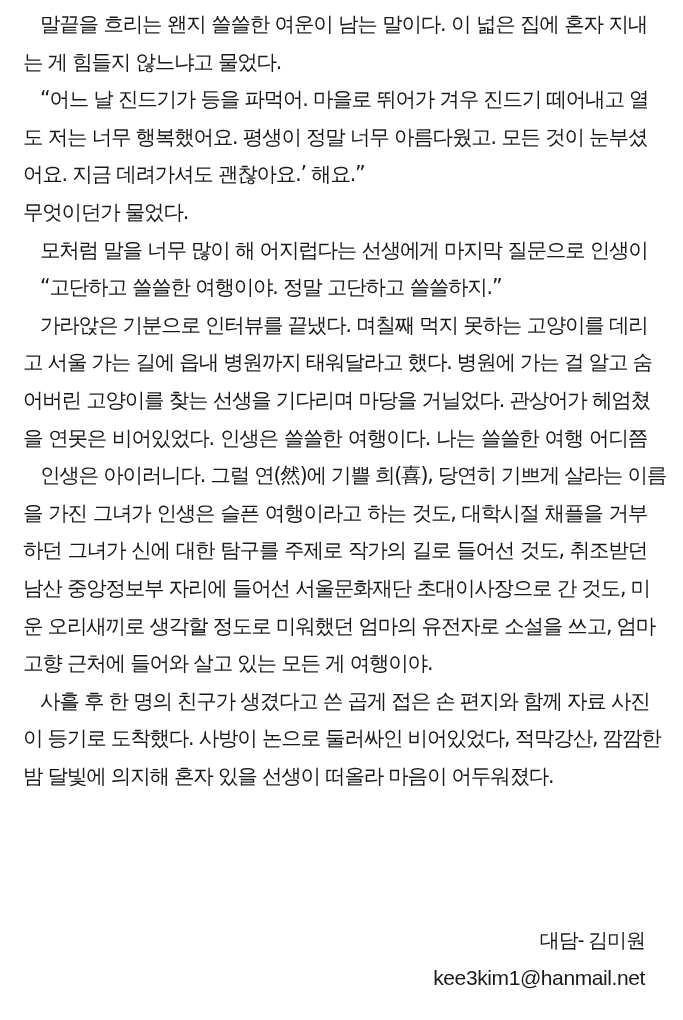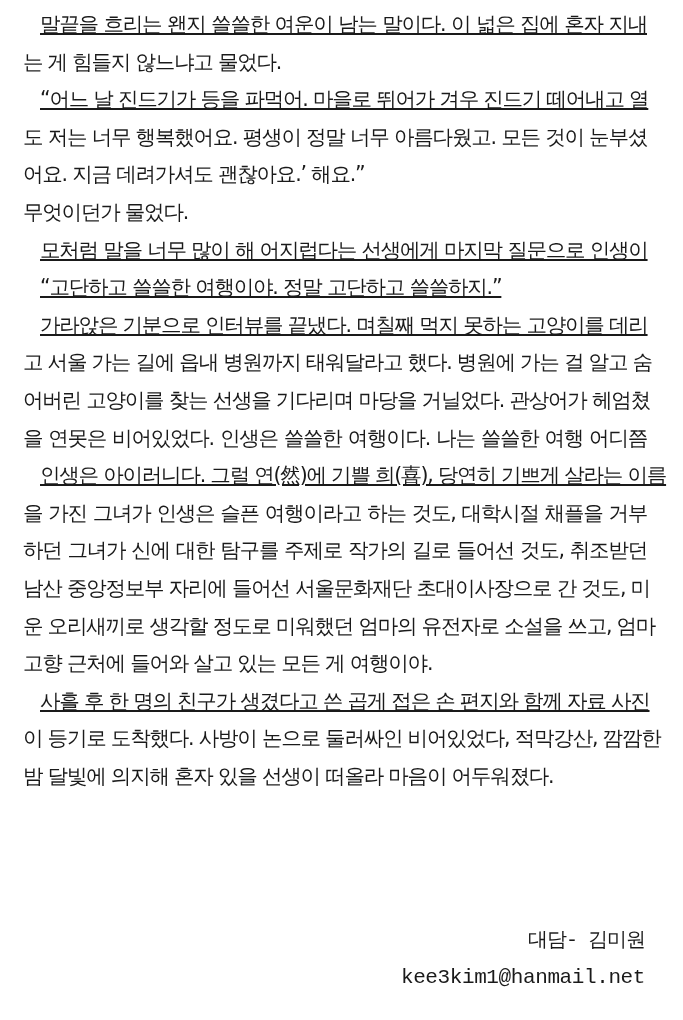--- a/index.html
+++ b/index.html
@@ -29,36 +29,35 @@
       text-align: justify;
       text-align-last: justify;
       letter-spacing: -1.2px;
       overflow: visible;
     }
     .line.last {
       text-align-last: left;
     }
     .line.indent {
       padding-left: 17px;
-      text-decoration: underline;
     }
     .signature {
       position: absolute;
       right: 38px;
       top: 922px;
       text-align: right;
     }
     .sig-name {
-      font-family: Liberation Mono, monospace;
+      font-family: Liberation Sans, sans-serif;
       font-size: 20px;
       line-height: 37px;
       letter-spacing: -1px;
     }
     .sig-email {
-      font-family: Liberation Mono, monospace;
+      font-family: Liberation Sans, sans-serif;
       font-size: 21px;
       line-height: 37px;
       letter-spacing: -0.4px;
     }
   </style>
 </head>
 <body>
 
 <div class="article">
 

